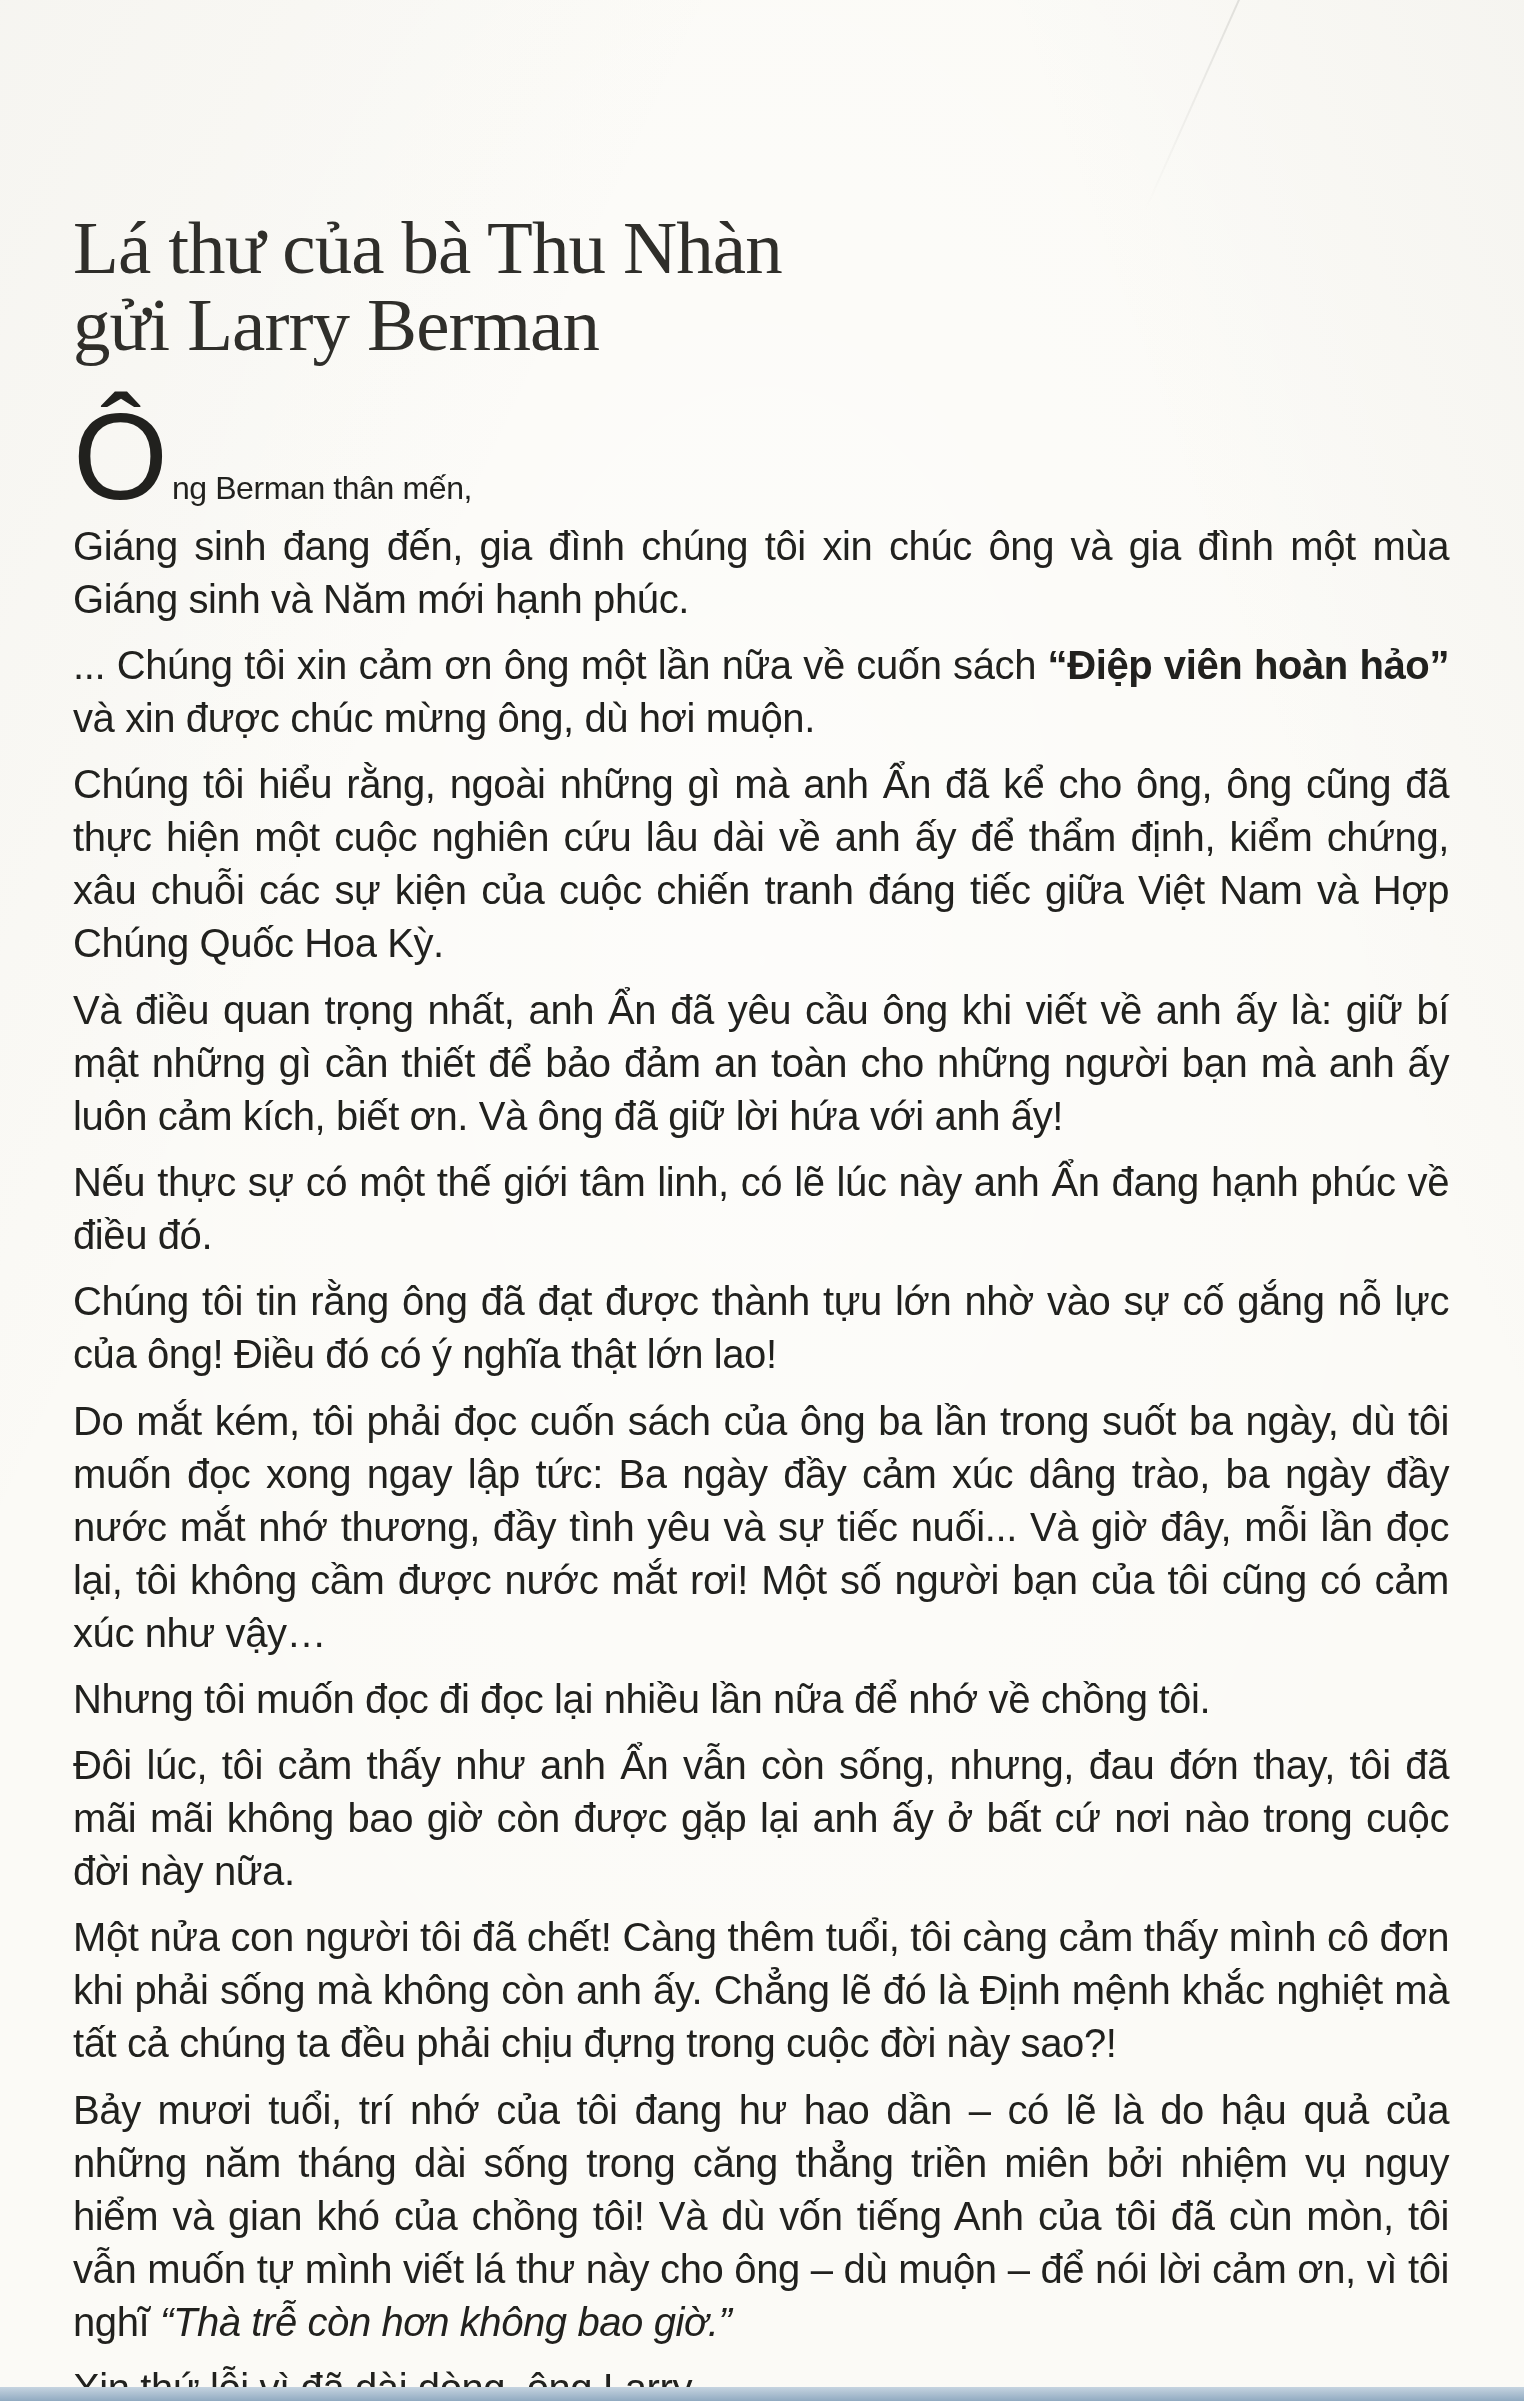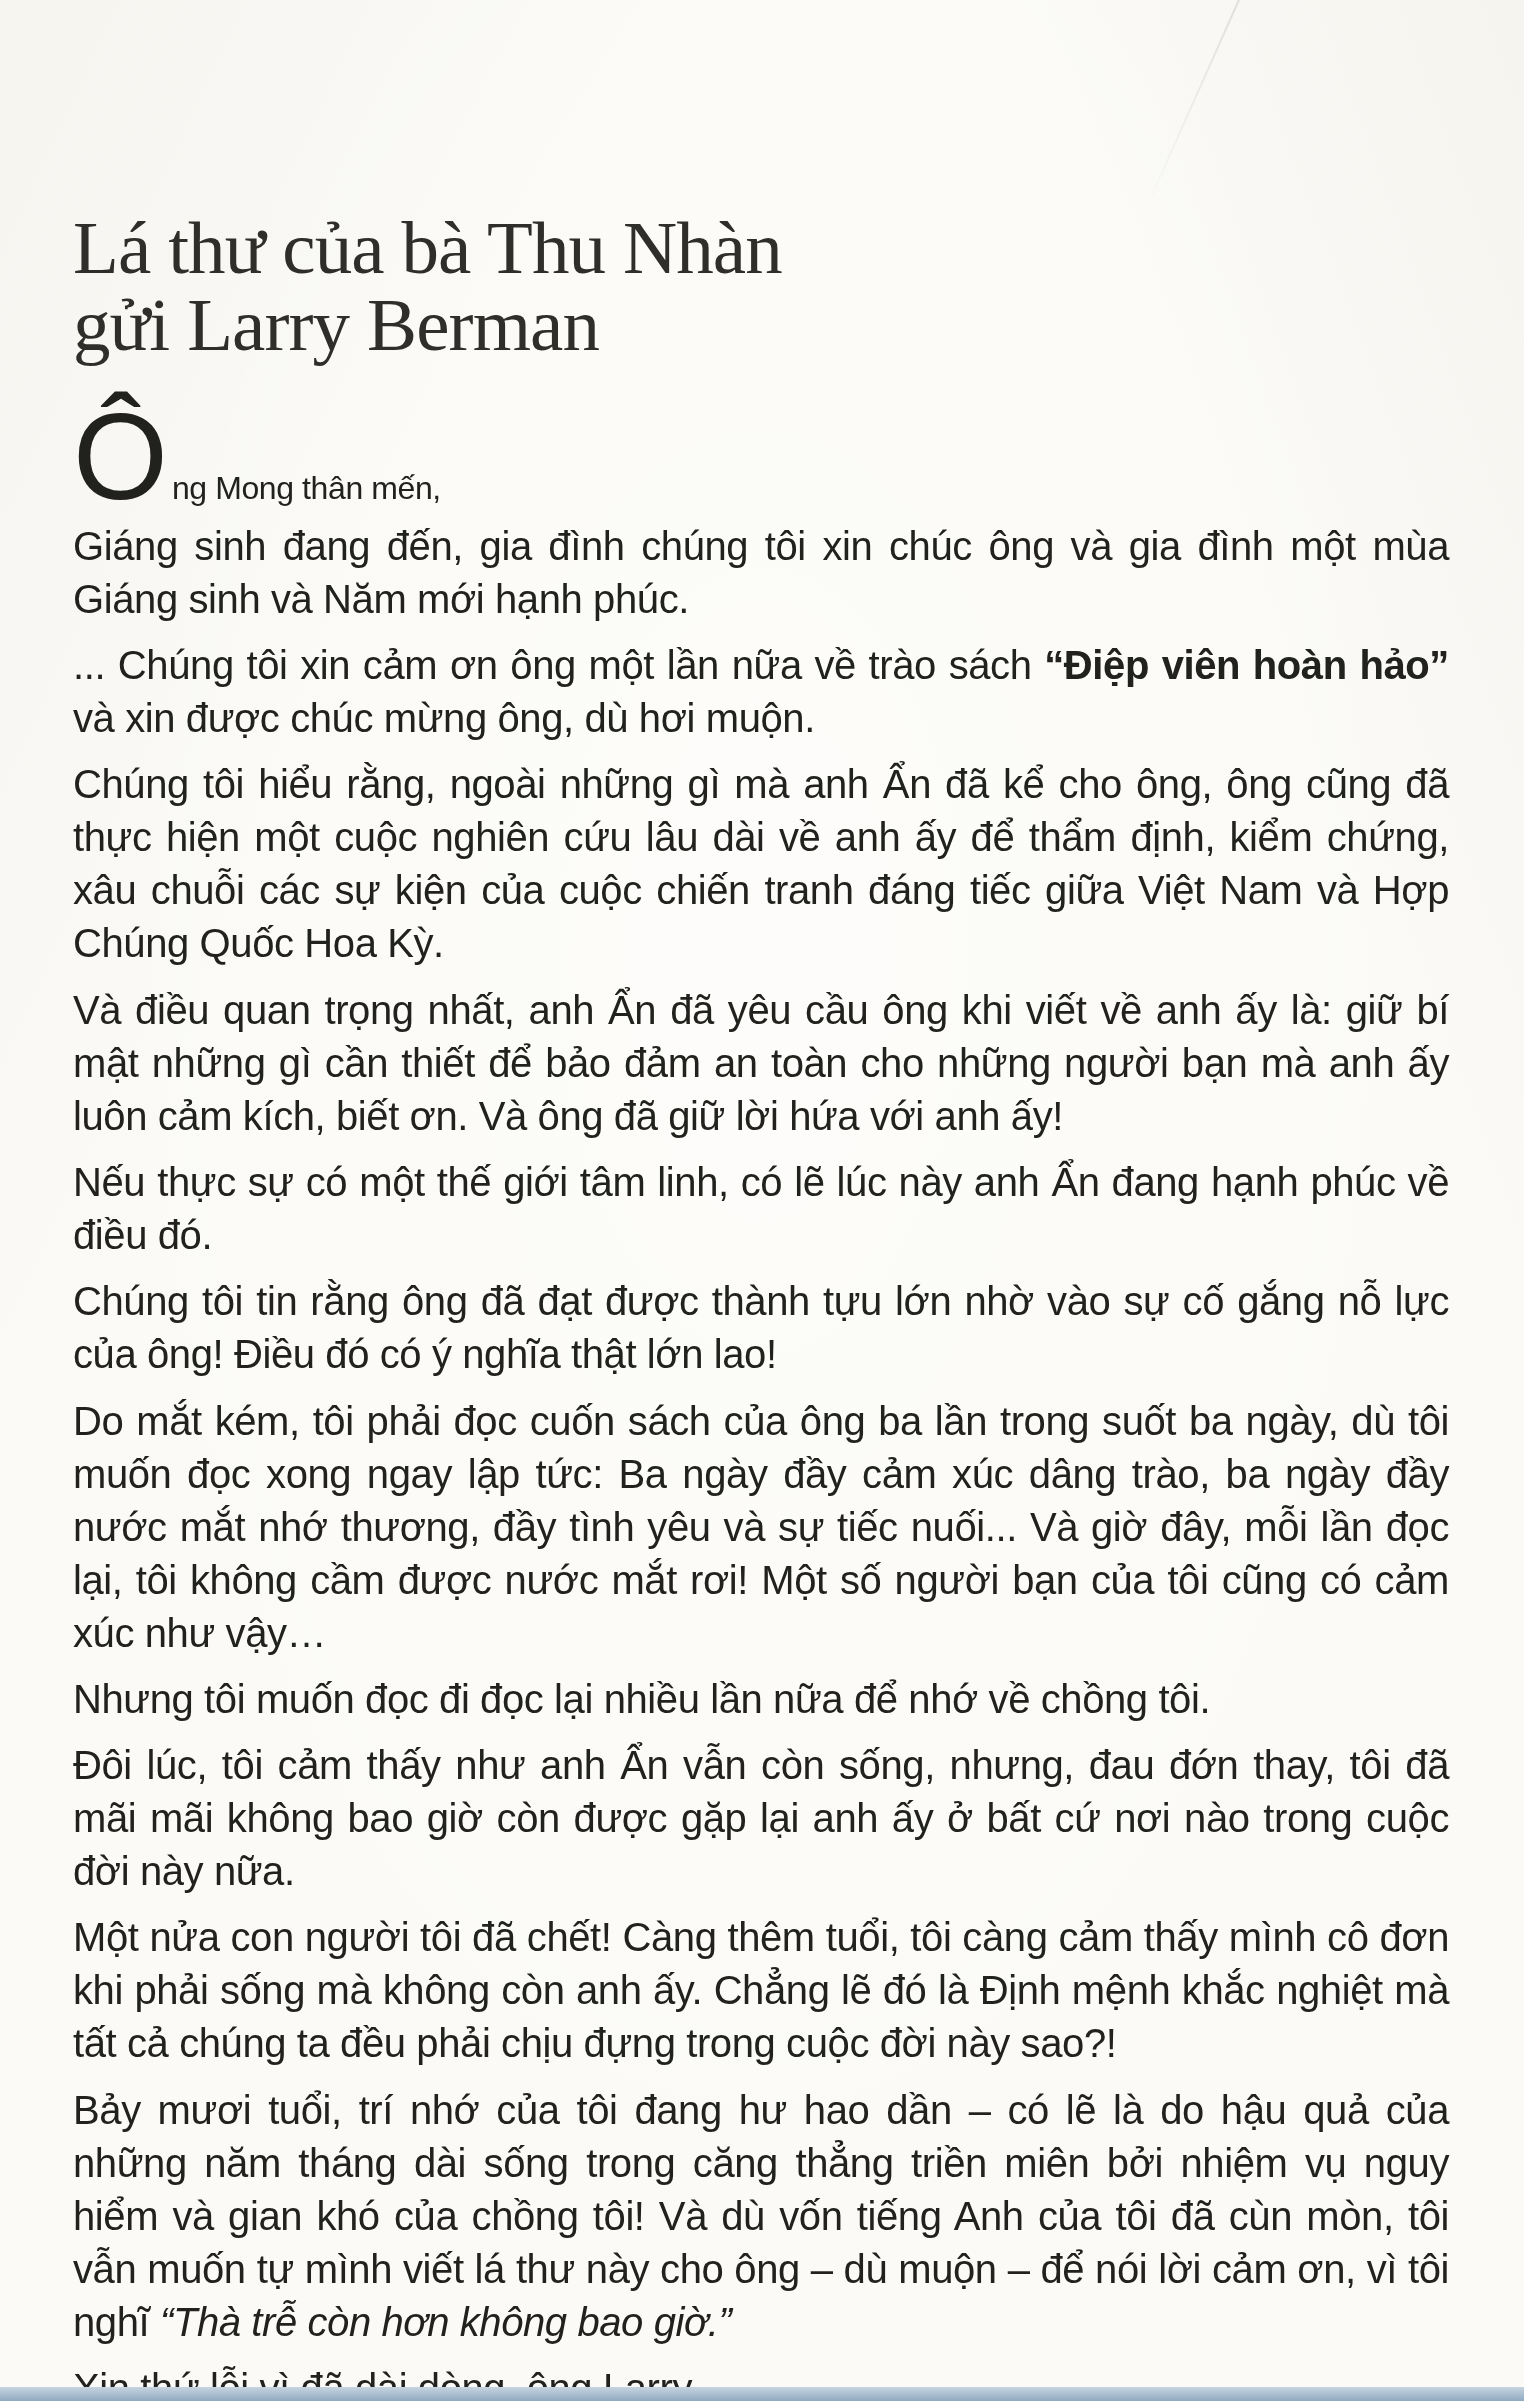--- a/index.html
+++ b/index.html
@@ -78,26 +78,26 @@
 <div class="page">
   <div class="scan-crease"></div>
 
   <div class="content">
     <h1 class="title">
       <span>Lá thư của bà Thu Nhàn</span><br>
       <span>gửi Larry Berman</span>
     </h1>
 
     <p class="salutation">
-      <span class="dropcap">Ô</span><span>ng Mong thân mến,</span>
+      <span class="dropcap">Ô</span><span>ng Berman thân mến,</span>
     </p>
 
     <div class="letter-body">
         <p class="para"><span class="seg-normal">Giáng sinh đang đến, gia đình chúng tôi xin chúc ông và gia đình một mùa Giáng sinh và Năm mới hạnh phúc.</span></p>
-        <p class="para"><span class="seg-normal">... Chúng tôi xin cảm ơn ông một lần nữa về trào sách </span><span class="seg-bold_italic">“Điệp viên hoàn hảo”</span><span class="seg-normal"> và xin được chúc mừng ông, dù hơi muộn.</span></p>
+        <p class="para"><span class="seg-normal">... Chúng tôi xin cảm ơn ông một lần nữa về cuốn sách </span><span class="seg-bold_italic">“Điệp viên hoàn hảo”</span><span class="seg-normal"> và xin được chúc mừng ông, dù hơi muộn.</span></p>
         <p class="para"><span class="seg-normal">Chúng tôi hiểu rằng, ngoài những gì mà anh Ẩn đã kể cho ông, ông cũng đã thực hiện một cuộc nghiên cứu lâu dài về anh ấy để thẩm định, kiểm chứng, xâu chuỗi các sự kiện của cuộc chiến tranh đáng tiếc giữa Việt Nam và Hợp Chúng Quốc Hoa Kỳ.</span></p>
         <p class="para"><span class="seg-normal">Và điều quan trọng nhất, anh Ẩn đã yêu cầu ông khi viết về anh ấy là: giữ bí mật những gì cần thiết để bảo đảm an toàn cho những người bạn mà anh ấy luôn cảm kích, biết ơn. Và ông đã giữ lời hứa với anh ấy!</span></p>
         <p class="para"><span class="seg-normal">Nếu thực sự có một thế giới tâm linh, có lẽ lúc này anh Ẩn đang hạnh phúc về điều đó.</span></p>
         <p class="para"><span class="seg-normal">Chúng tôi tin rằng ông đã đạt được thành tựu lớn nhờ vào sự cố gắng nỗ lực của ông! Điều đó có ý nghĩa thật lớn lao!</span></p>
         <p class="para"><span class="seg-normal">Do mắt kém, tôi phải đọc cuốn sách của ông ba lần trong suốt ba ngày, dù tôi muốn đọc xong ngay lập tức: Ba ngày đầy cảm xúc dâng trào, ba ngày đầy nước mắt nhớ thương, đầy tình yêu và sự tiếc nuối... Và giờ đây, mỗi lần đọc lại, tôi không cầm được nước mắt rơi! Một số người bạn của tôi cũng có cảm xúc như vậy…</span></p>
         <p class="para"><span class="seg-normal">Nhưng tôi muốn đọc đi đọc lại nhiều lần nữa để nhớ về chồng tôi.</span></p>
         <p class="para"><span class="seg-normal">Đôi lúc, tôi cảm thấy như anh Ẩn vẫn còn sống, nhưng, đau đớn thay, tôi đã mãi mãi không bao giờ còn được gặp lại anh ấy ở bất cứ nơi nào trong cuộc đời này nữa.</span></p>
         <p class="para"><span class="seg-normal">Một nửa con người tôi đã chết! Càng thêm tuổi, tôi càng cảm thấy mình cô đơn khi phải sống mà không còn anh ấy. Chẳng lẽ đó là Định mệnh khắc nghiệt mà tất cả chúng ta đều phải chịu đựng trong cuộc đời này sao?!</span></p>
         <p class="para"><span class="seg-normal">Bảy mươi tuổi, trí nhớ của tôi đang hư hao dần – có lẽ là do hậu quả của những năm tháng dài sống trong căng thẳng triền miên bởi nhiệm vụ nguy hiểm và gian khó của chồng tôi! Và dù vốn tiếng Anh của tôi đã cùn mòn, tôi vẫn muốn tự mình viết lá thư này cho ông – dù muộn – để nói lời cảm ơn, vì tôi nghĩ </span><span class="seg-italic">“Thà trễ còn hơn không bao giờ.”</span></p>
         <p class="para"><span class="seg-normal">Xin thứ lỗi vì đã dài dòng, ông Larry.</span></p>

